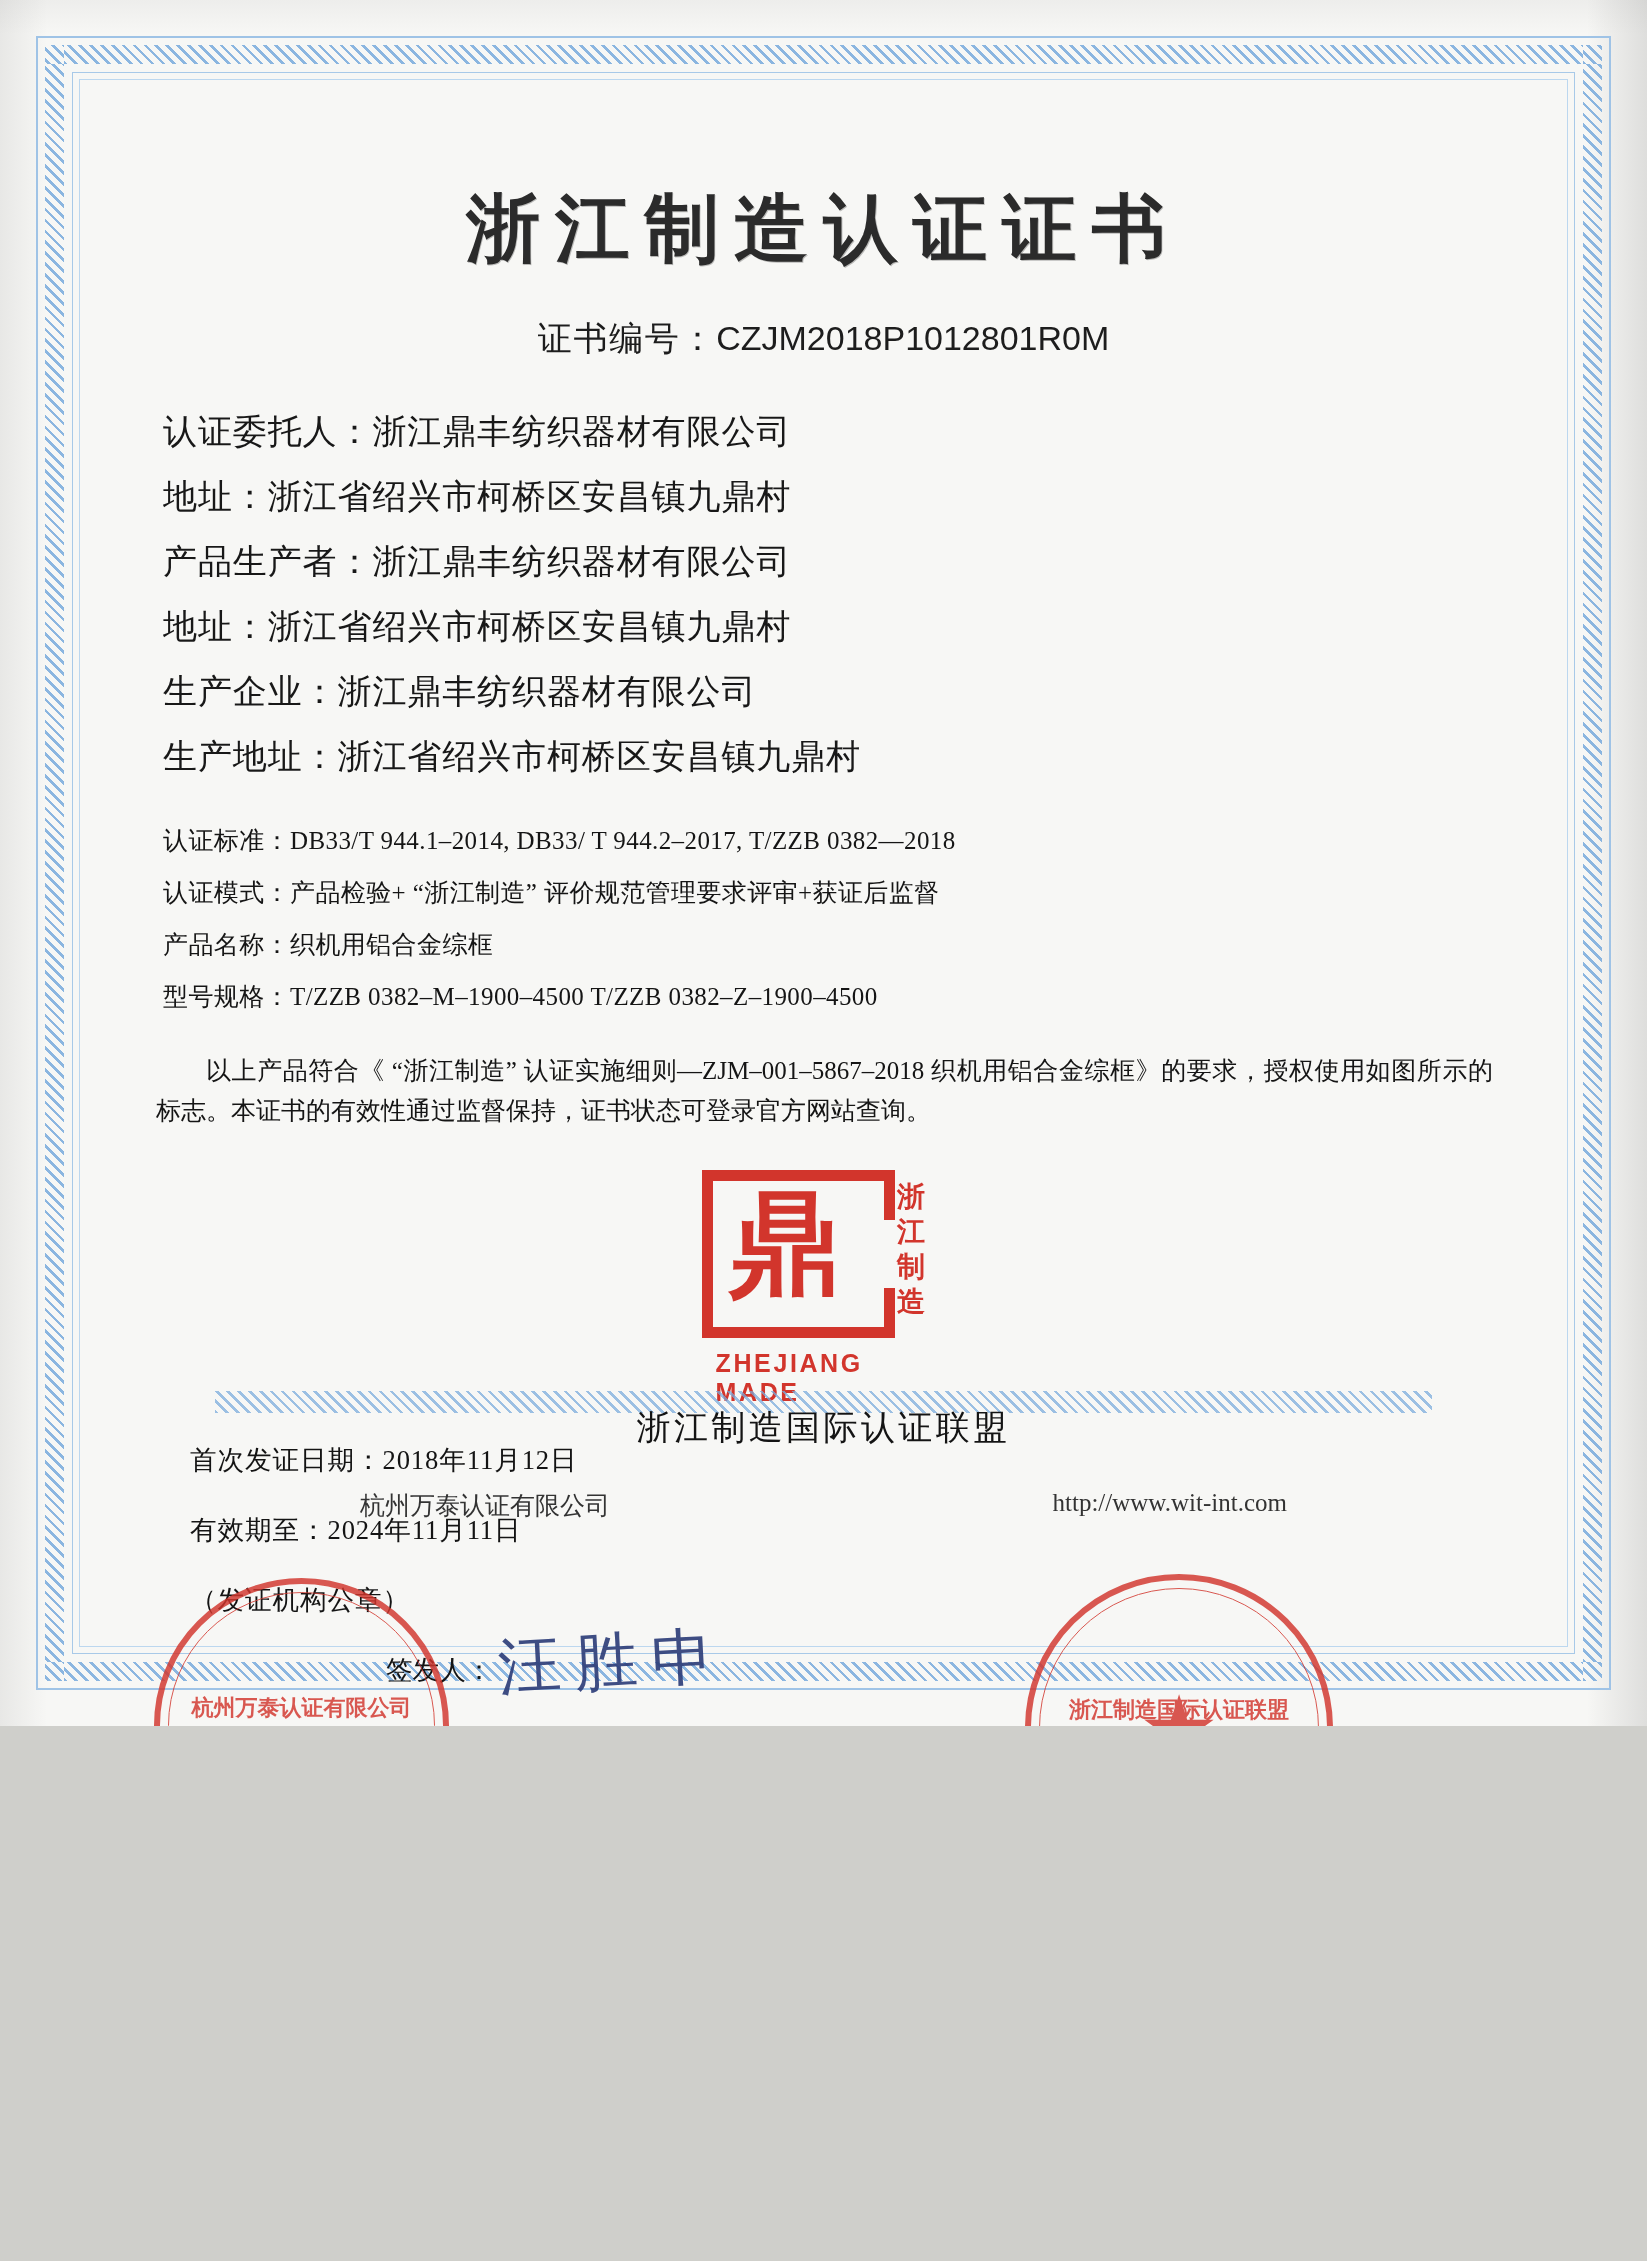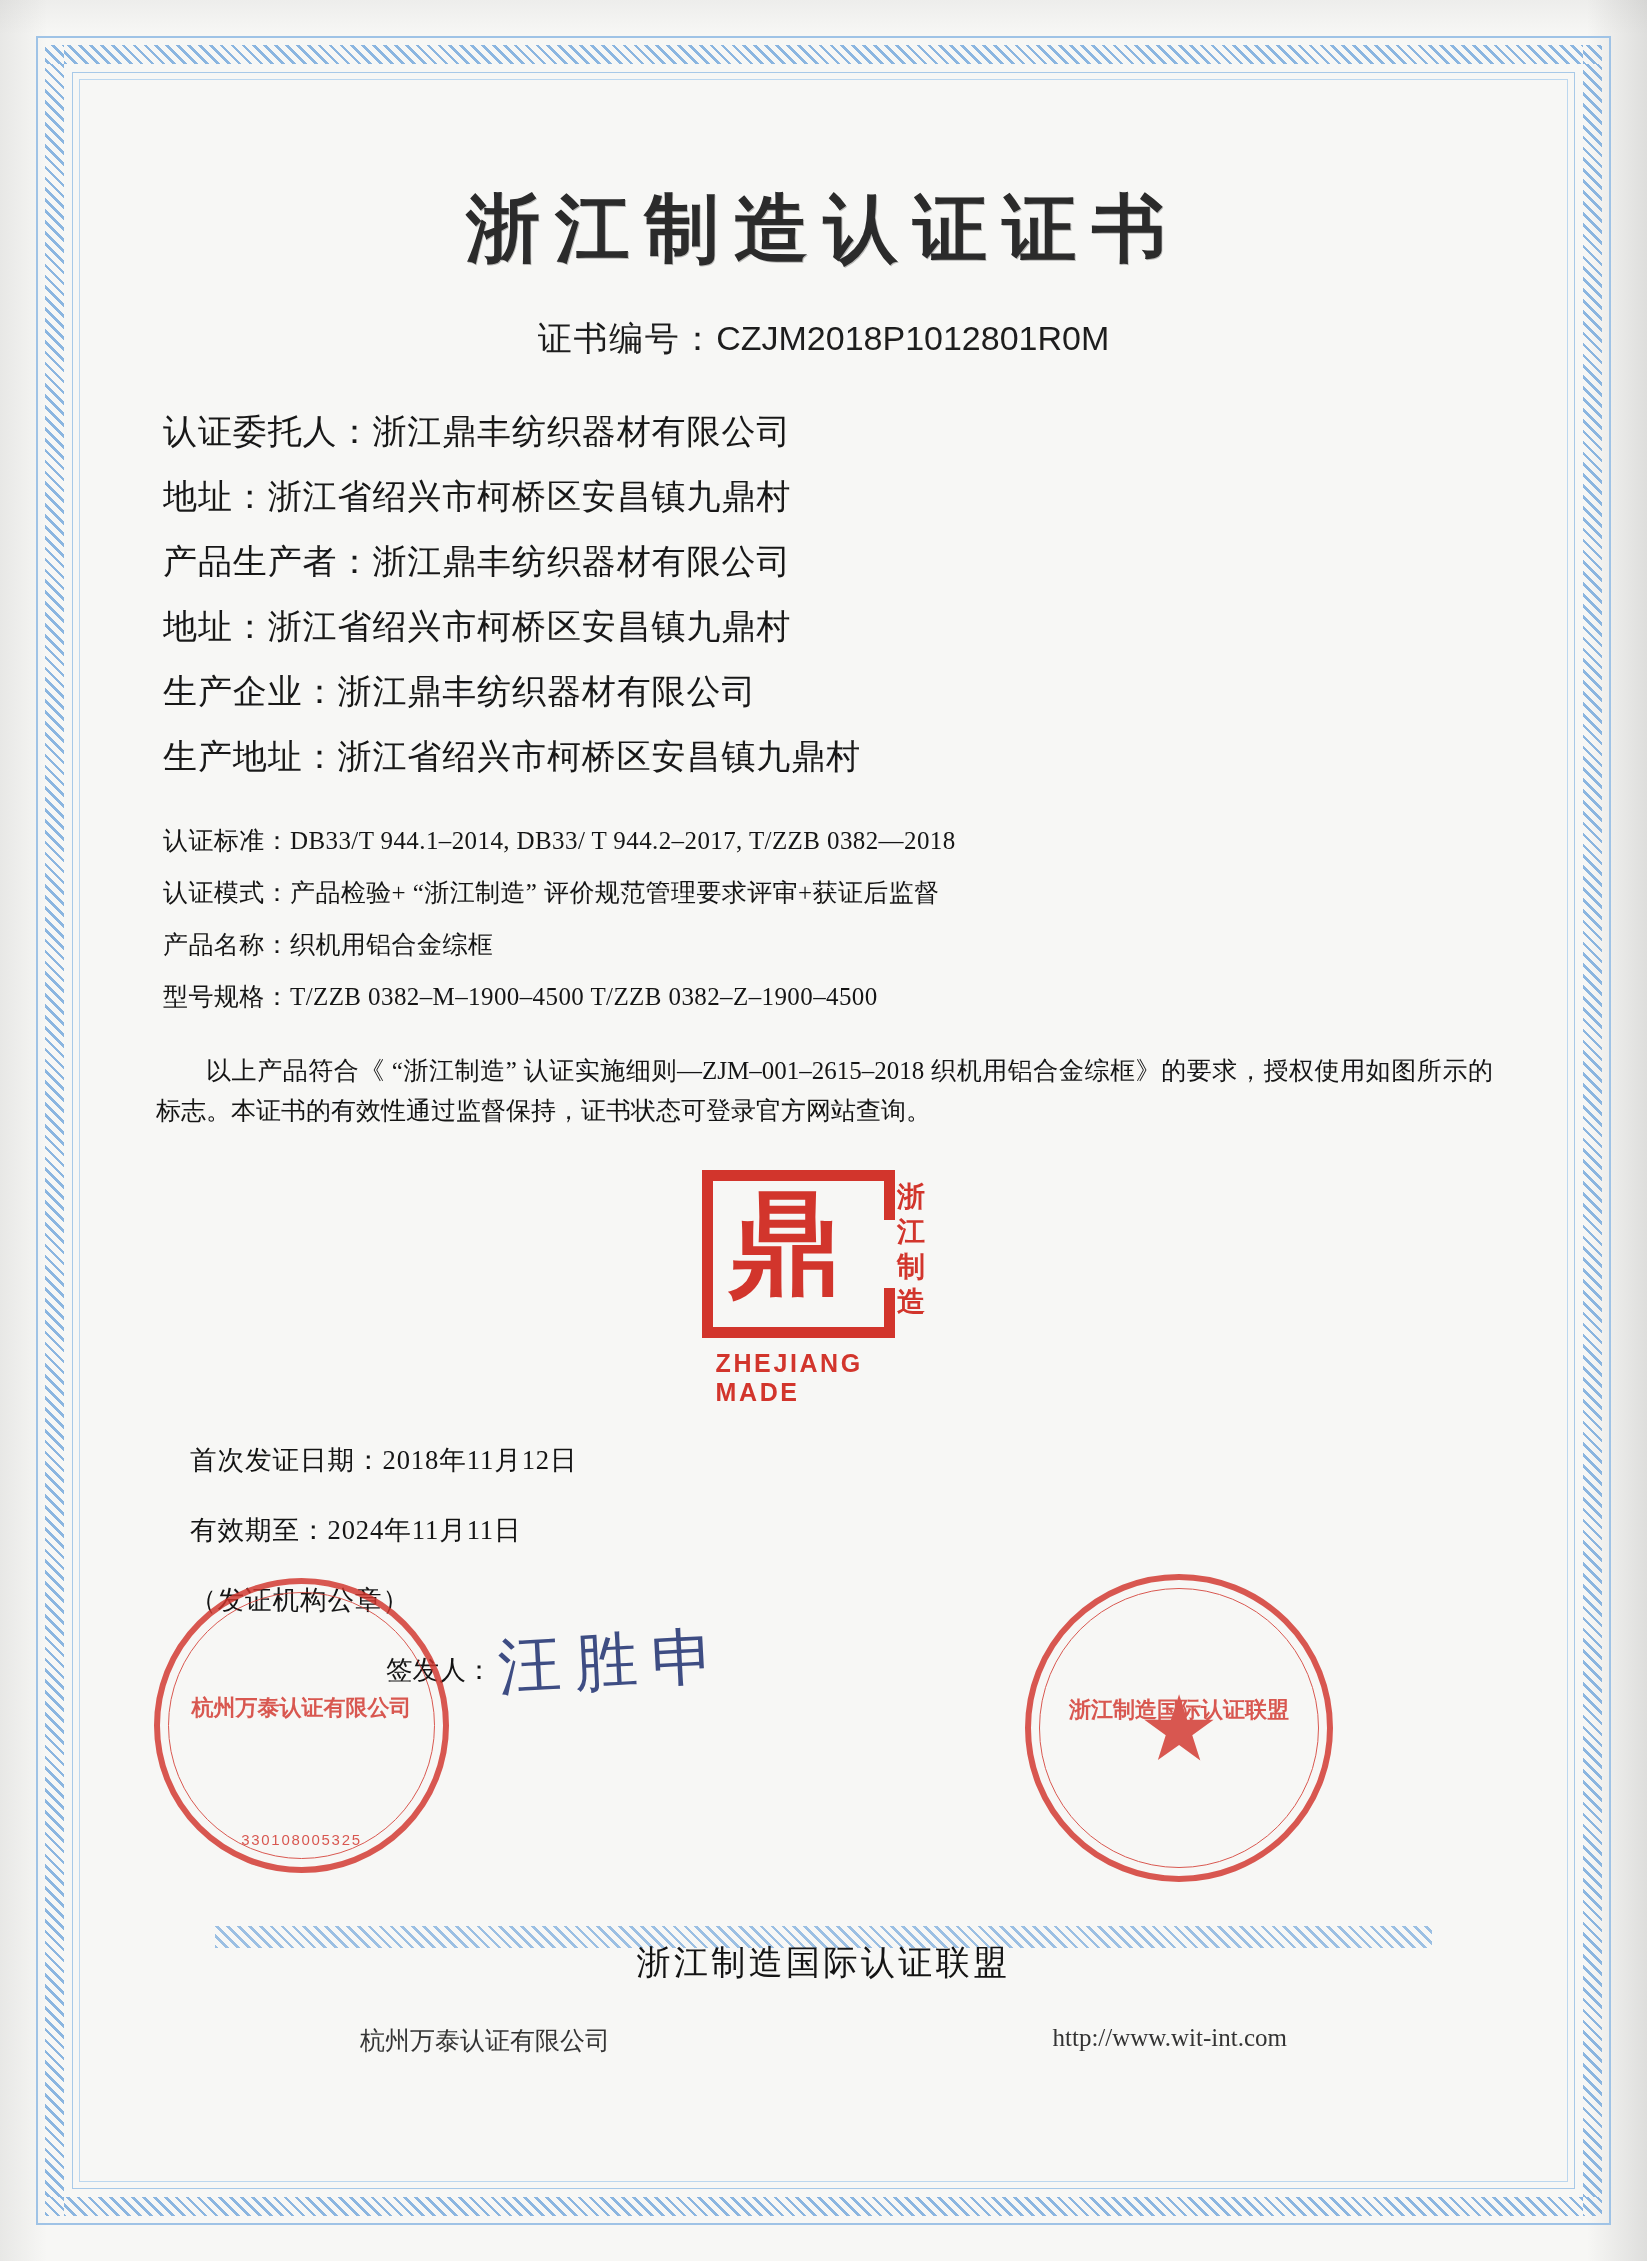--- a/index.html
+++ b/index.html
@@ -6,21 +6,21 @@
     margin: 0;
     padding: 0;
     background: #cfcfcb;
   }
   body {
     font-family: "Liberation Serif", "DejaVu Serif", serif;
   }
   .page {
     position: relative;
     width: 1647px;
-    height: 2261px;
+    height: 1726px;
     background: #86efac;
     overflow: hidden;
   }
   
   .paper-tone {
     position: absolute;
     inset: 0;
     background:
       linear-gradient(90deg, rgba(120,120,120,0.12) 0px, rgba(255,255,255,0) 47px),
       linear-gradient(270deg, rgba(120,120,120,0.20) 0px, rgba(255,255,255,0) 60px),
@@ -375,21 +375,21 @@
         <span>认证模式：</span><span class="val">产品检验+ “浙江制造” 评价规范管理要求评审+获证后监督</span>
       </div>
       <div class="spec-row">
         <span>产品名称：</span><span class="val">织机用铝合金综框</span>
       </div>
       <div class="spec-row">
         <span>型号规格：</span><span class="val">T/ZZB 0382–M–1900–4500  T/ZZB 0382–Z–1900–4500</span>
       </div>
     </div>
 
-    <div class="statement">以上产品符合《 “浙江制造” 认证实施细则—ZJM–001–2615–2018 织机用铝合金综框》的要求，授权使用如图所示的标志。本证书的有效性通过监督保持，证书状态可登录官方网站查询。</div>
+    <div class="statement">以上产品符合《 “浙江制造” 认证实施细则—ZJM–001–5867–2018 织机用铝合金综框》的要求，授权使用如图所示的标志。本证书的有效性通过监督保持，证书状态可登录官方网站查询。</div>
 
     <div class="logo-wrap">
       <div class="logo">
         <div class="logo-square"></div>
         <div class="logo-glyph">鼎</div>
         <div class="logo-side">
           <div>浙江</div>
           <div>制造</div>
         </div>
         <div class="logo-en">ZHEJIANG MADE</div>

